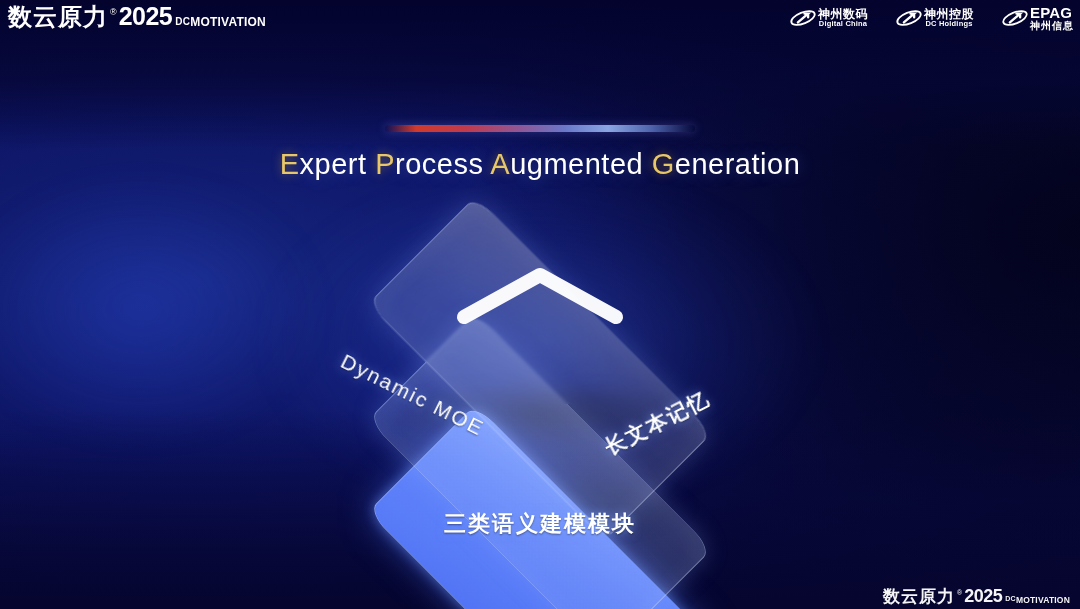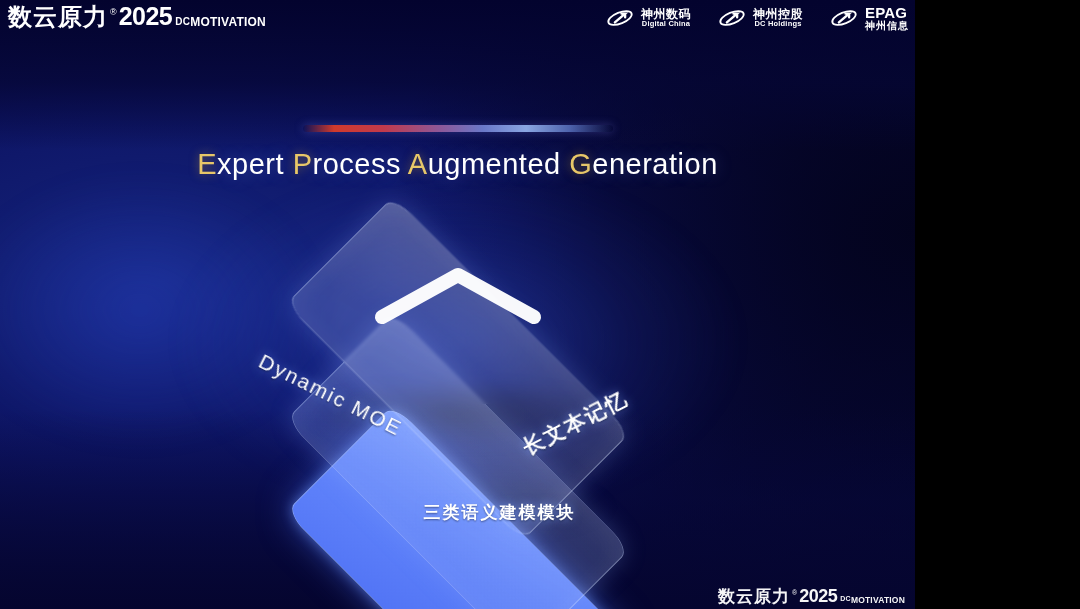--- a/index.html
+++ b/index.html
@@ -3,21 +3,21 @@
 <meta charset="utf-8">
 <style>
   * { margin:0; padding:0; box-sizing:border-box; }
   html,body { background:#000; }
   body {
     width:1080px; height:609px; overflow:hidden;
     font-family:"Liberation Sans","DejaVu Sans",sans-serif;
   }
 
   #slide{
-    position:relative; width:915px; height:609px; overflow:hidden;
+    position:relative; width:1080px; height:609px; overflow:hidden;
     background:#0f766e;
   }
   
   .bg-base{
     position:absolute; inset:0;
     background:
       radial-gradient(120% 90% at 18% 46%, #16267f 0%, #0d1464 34%, #080a42 62%, #05052c 100%);
   }
   .bg-right-dark{
     position:absolute; inset:0;
@@ -70,21 +70,21 @@
     position:absolute; left:8px; top:48px;
     font-size:23px; font-weight:bold; color:#fff; letter-spacing:.5px;
     white-space:nowrap;
   }
 
   
   .partners{
     position:absolute; right:6px; top:5px;
     display:flex; align-items:center; gap:26px;
   }
-  .partner{ display:flex; align-items:center; gap:6px; }
+  .partner{ display:flex; align-items:center; }
   .p-mark{ width:30px; height:22px; display:block; }
   .p-txt{ display:flex; flex-direction:column; line-height:1.05; color:#fff; }
   .p-cn{ font-size:12px; font-weight:bold; letter-spacing:.5px; }
   .p-en{ font-size:7.5px; font-weight:bold; letter-spacing:.2px;text-align:center; }
   .p-cn.big{ font-size:15px; letter-spacing:.2px; }
   .p-en.cnsub{ font-size:10px; letter-spacing:1px; }
 
   
   .main-title{
     position:absolute; left:0; right:0; top:56px;
@@ -186,22 +186,22 @@
     left:74px; top:152px;
     transform:rotate(26.5deg);
     font-size:21px; letter-spacing:2px; font-weight:normal;
   }
   .lbl-long{
     left:340px; top:178px;
     transform:rotate(-27deg);
     font-size:21px; letter-spacing:2px;
   }
   .lbl-bot{
-    left:50%; top:270px; transform:translateX(-50%);
-    font-size:17px; letter-spacing:2px;margin-left:42px;
+    left:50%; top:278px; transform:translateX(-50%);
+    font-size:22px; letter-spacing:2px;
   }
 
   
   .wm{
     position:absolute; right:10px; bottom:4px;
     display:flex; align-items:flex-end; gap:2px; color:#fff; opacity:.96;
   }
   .wm .brand-cn{ font-size:17px; }
   .wm .brand-year{ font-size:18px; }
   .wm .brand-reg{ font-size:7px; padding-bottom:9px; }

